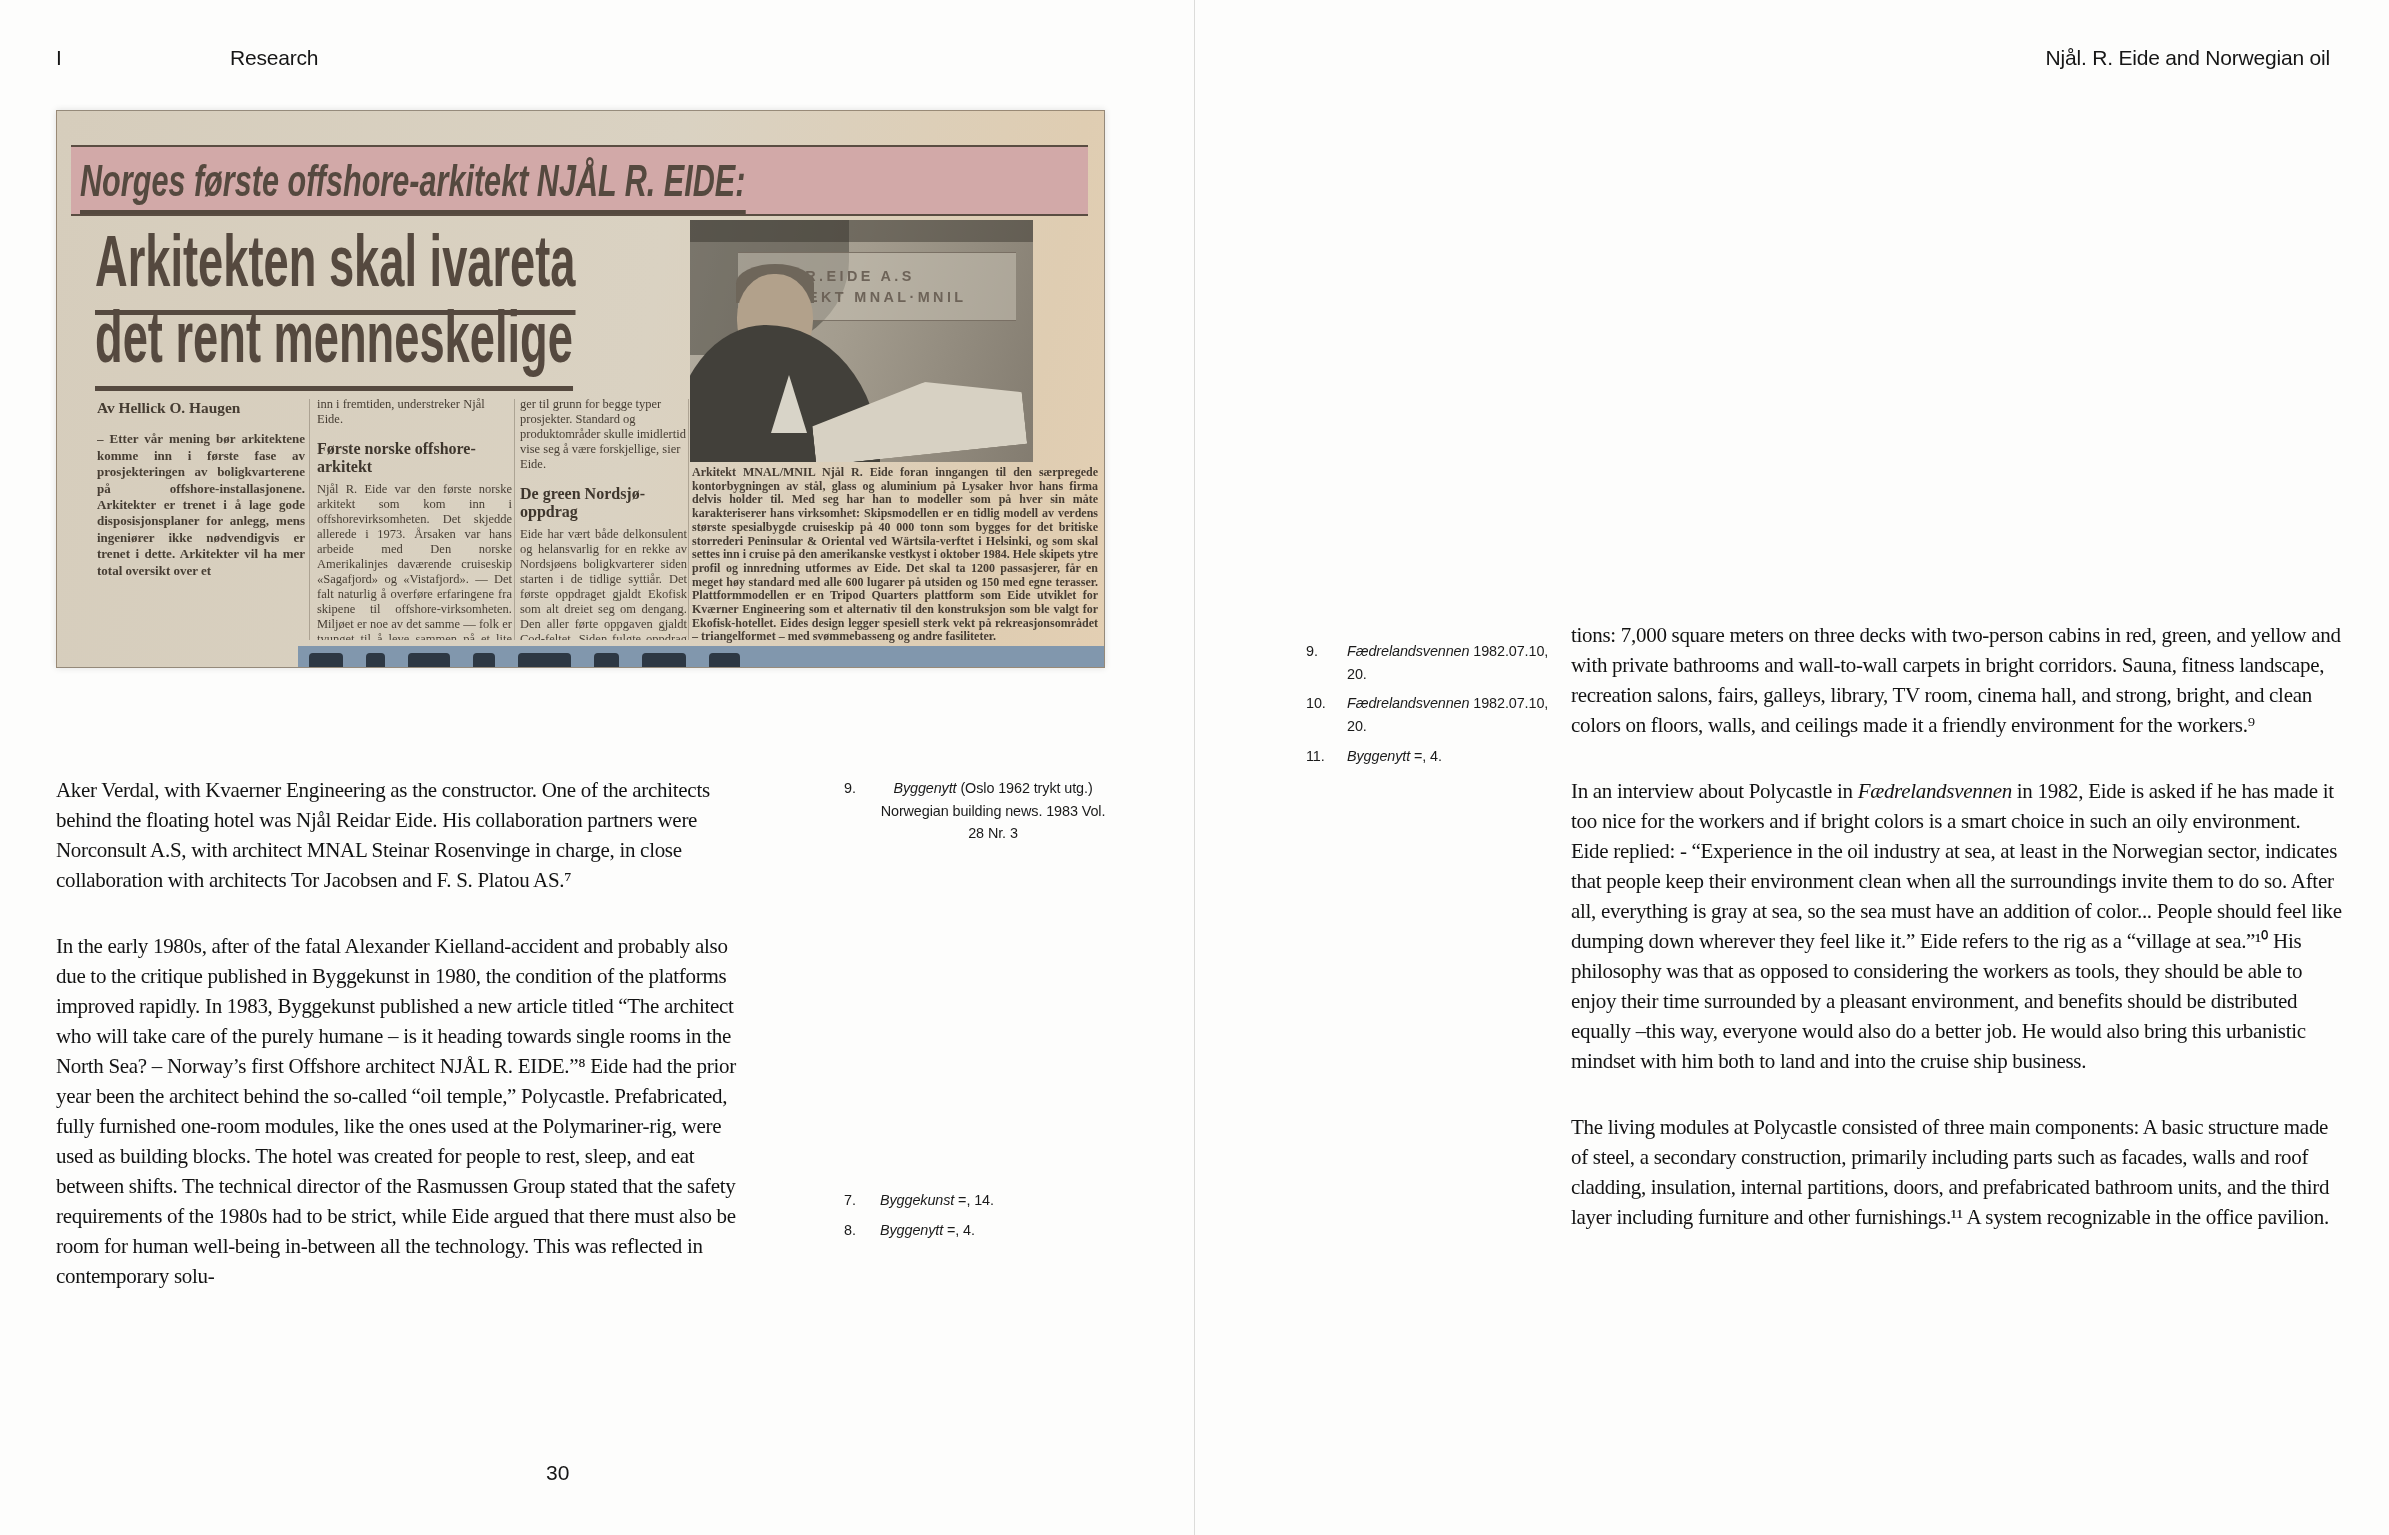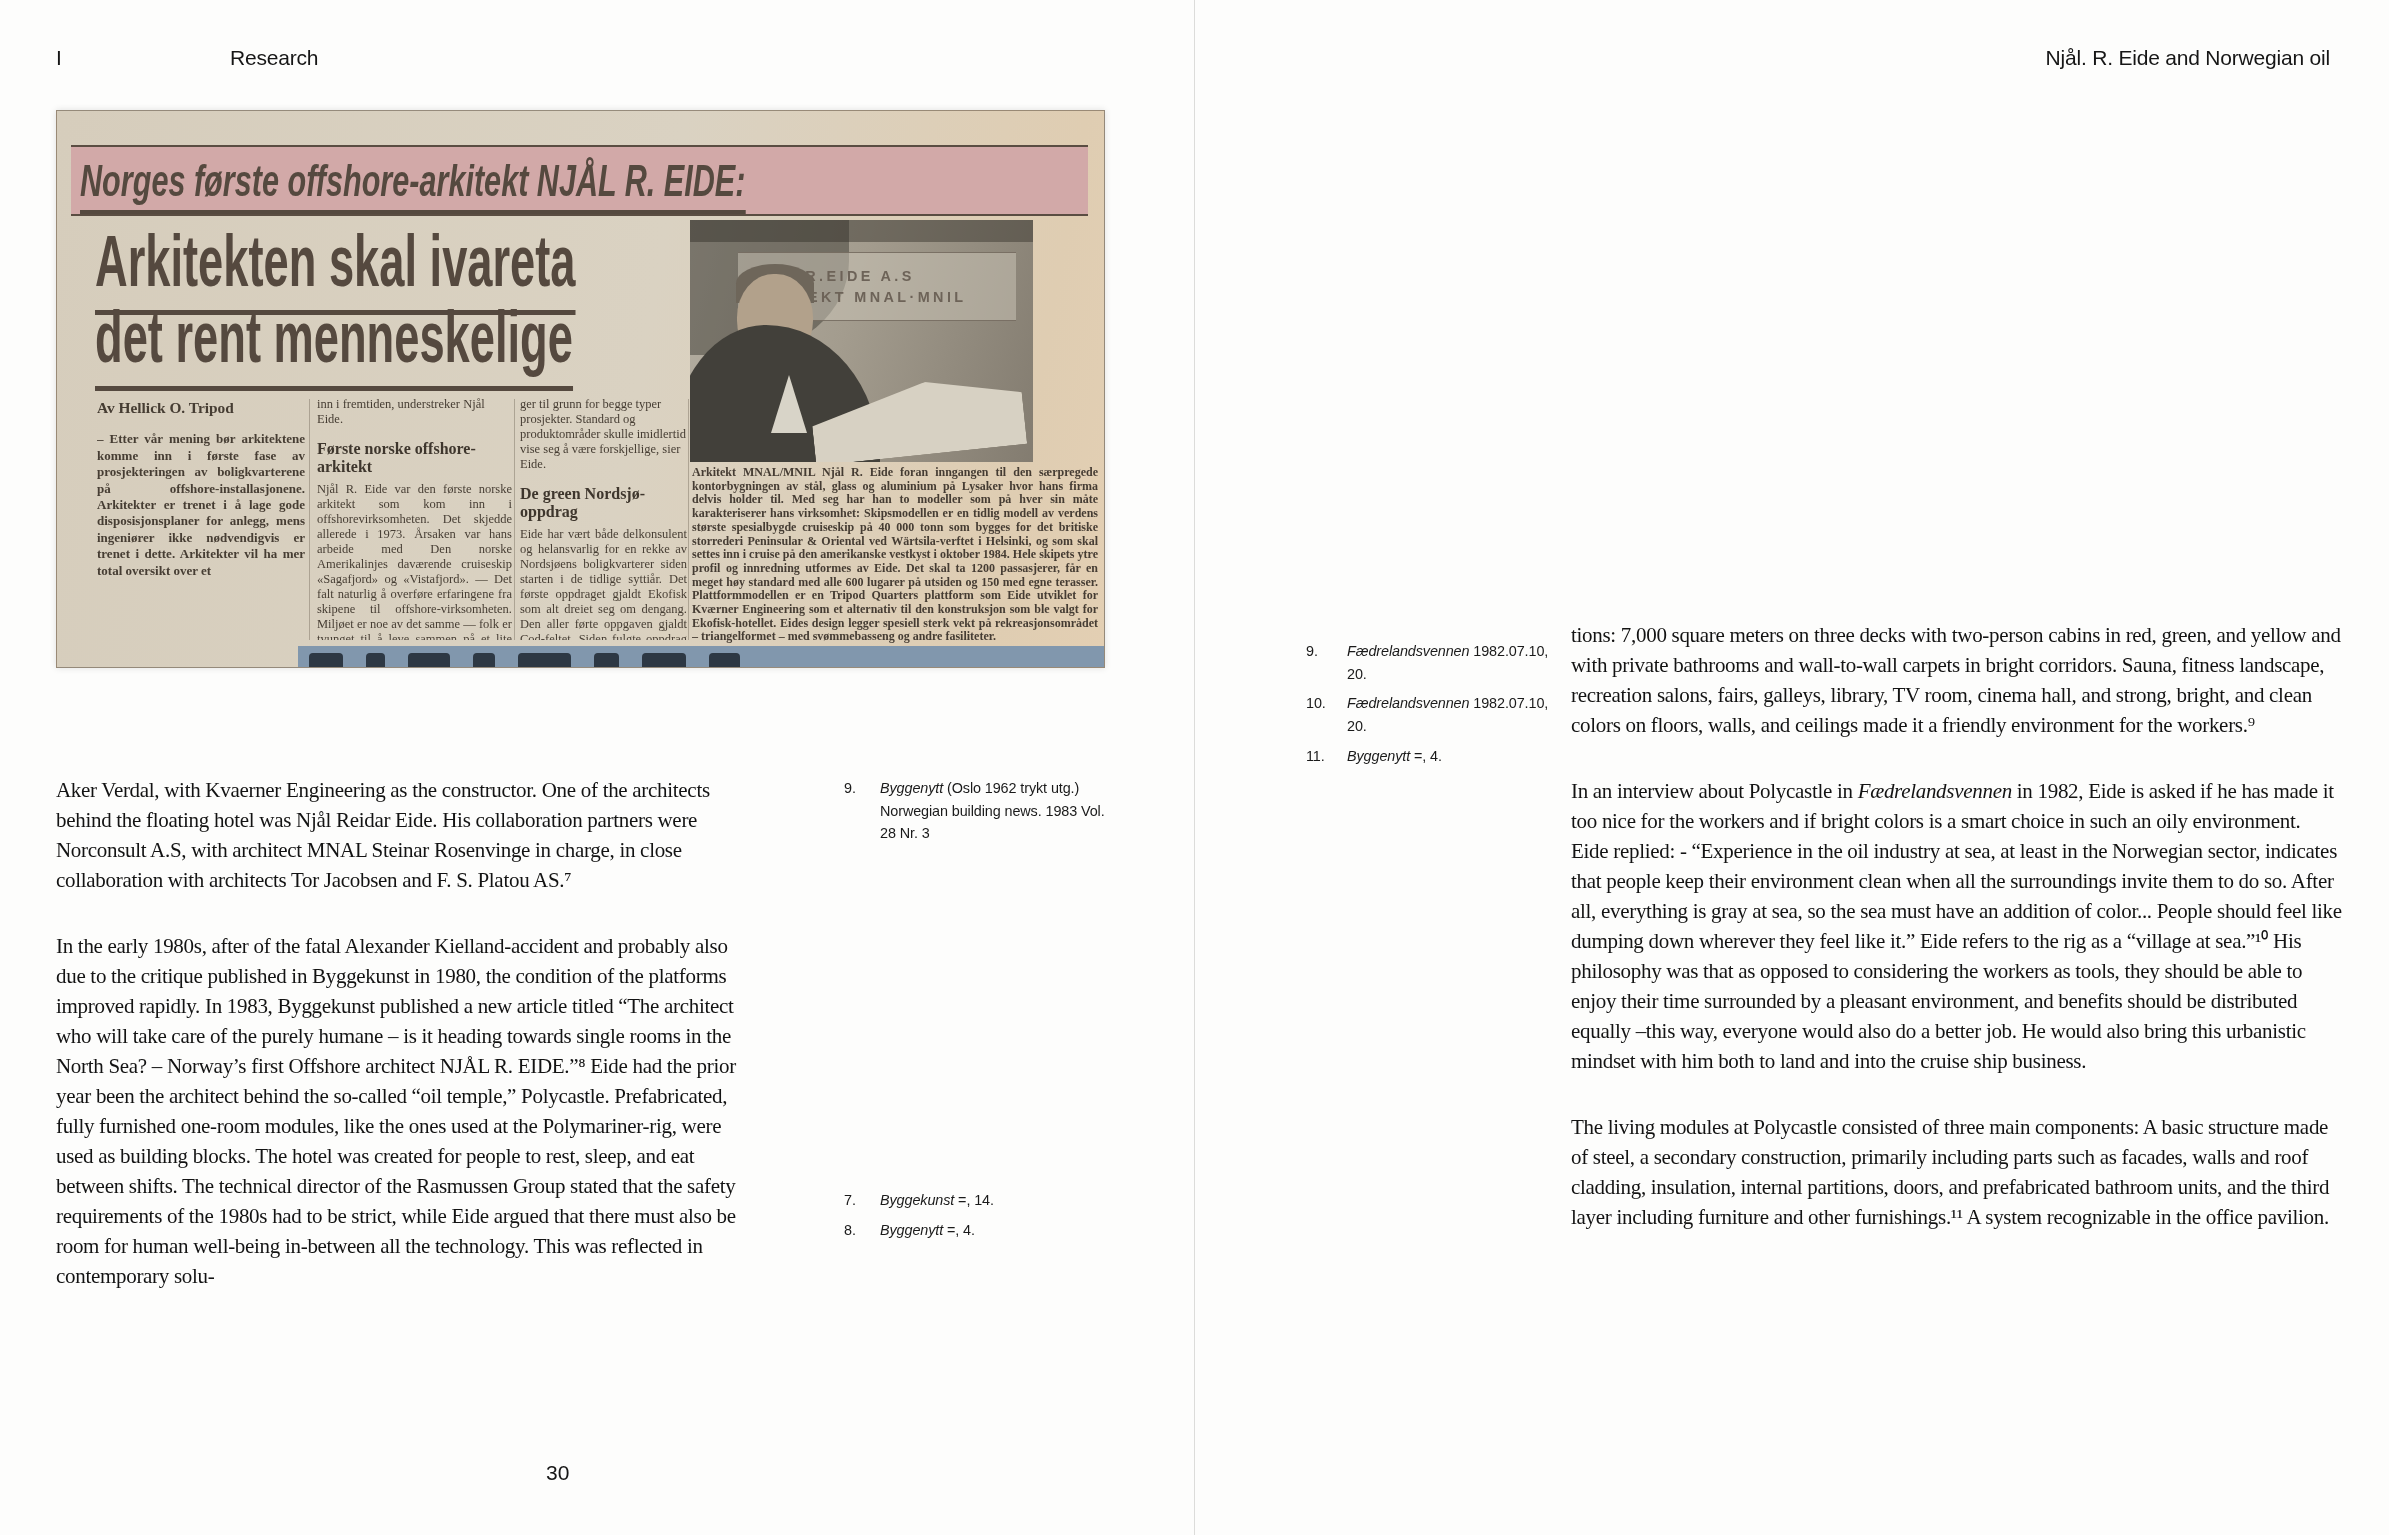--- a/index.html
+++ b/index.html
@@ -98,21 +98,21 @@
     <div class="photo-shirt"></div>
     <div class="photo-model"></div>
   </div>
 
 
   <div class="nrule" style="left:252px;"></div>
   <div class="nrule" style="left:457px;"></div>
   <div class="nrule" style="left:631px;"></div>
 
   <div class="ncol" style="left:40px;width:208px;">
-    <div class="byline">Av Hellick O. Tripod</div>
+    <div class="byline">Av Hellick O. Haugen</div>
     <div class="ntext-bold">– Etter vår mening bør arkitektene komme inn i første fase av prosjekteringen av boligkvarterene på offshore-installasjonene. Arkitekter er trenet i å lage gode disposisjonsplaner for anlegg, mens ingeniører ikke nødvendigvis er trenet i dette. Arkitekter vil ha mer total oversikt over et</div>
   </div>
 
   <div class="ncol" style="left:260px;width:195px;">
     <div class="nintro">inn i fremtiden, understreker Njål Eide.</div>
     <div class="nhead">Første norske offshore-arkitekt</div>
     <div class="ntext">Njål R. Eide var den første norske arkitekt som kom inn i offshorevirksomheten. Det skjedde allerede i 1973. Årsaken var hans arbeide med Den norske Amerikalinjes daværende cruiseskip «Sagafjord» og «Vistafjord». — Det falt naturlig å overføre erfaringene fra skipene til offshore-virksomheten. Miljøet er noe av det samme — folk er tvunget til å leve sammen på et lite område over tid. I grunnlaget er det IMCO-reglene om sikkerhet for menneskeliv til sjøs som lig-</div>
   </div>
 
   <div class="ncol" style="left:463px;width:167px;">
@@ -137,21 +137,21 @@
 </div>
 
 <div class="body-col" style="left:56px;top:767px;width:689px;">
   <p class="para">Aker Verdal, with Kvaerner Engineering as the constructor. One of the architects behind the floating hotel was Njål Reidar Eide. His collaboration partners were Norconsult A.S, with architect MNAL Steinar Rosenvinge in charge, in close collaboration with architects Tor Jacobsen and F. S. Platou AS.⁷</p>
   <p class="para">In the early 1980s, after of the fatal Alexander Kielland-accident and probably also due to the critique published in Byggekunst in 1980, the condition of the platforms improved rapidly. In 1983, Byggekunst published a new article titled “The architect who will take care of the purely humane – is it heading towards single rooms in the North Sea? – Norway’s first Offshore architect NJÅL R. EIDE.”⁸ Eide had the prior year been the architect behind the so-called “oil temple,” Polycastle. Prefabricated, fully furnished one-room modules, like the ones used at the Polymariner-rig, were used as building blocks. The hotel was created for people to rest, sleep, and eat between shifts. The technical director of the Rasmussen Group stated that the safety requirements of the 1980s had to be strict, while Eide argued that there must also be room for human well-being in-between all the technology. This was reflected in contemporary solu-</p>
 </div>
 
 <div class="fn-group" style="left:844px;top:777px;width:270px;">
   <div class="fn-row">
     <span class="fn-num" style="width:36px;">9.</span>
-    <span class="fn-text" style="width:226px;"><span class="it">Byggenytt</span><span> (Oslo 1962 trykt utg.) Norwegian building news. 1983 Vol. 28 Nr. 3</span></span>
+    <span class="fn-text" style="width:226px;text-align:center;"><span class="it">Byggenytt</span><span> (Oslo 1962 trykt utg.) Norwegian building news. 1983 Vol. 28 Nr. 3</span></span>
   </div>
 </div>
 
 <div class="fn-group" style="left:844px;top:1189px;width:270px;">
   <div class="fn-row">
     <span class="fn-num" style="width:36px;">7.</span>
     <span class="fn-text" style="width:226px;"><span class="it">Byggekunst</span><span> =, 14.</span></span>
   </div>
   <div class="fn-row">
     <span class="fn-num" style="width:36px;">8.</span>

